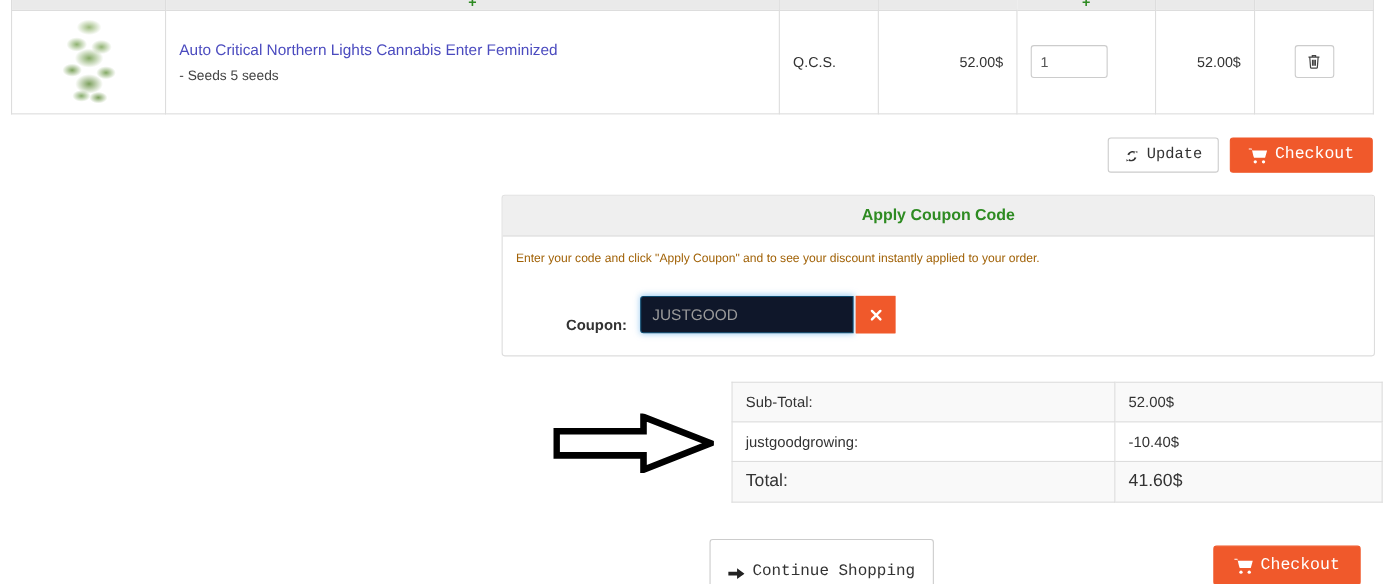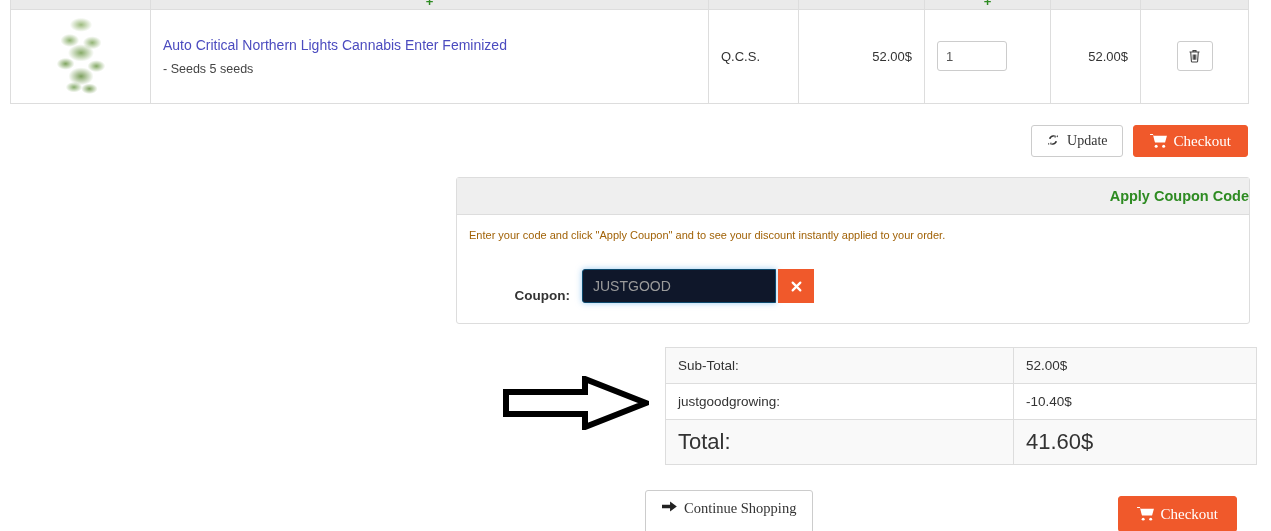--- a/index.html
+++ b/index.html
@@ -87,43 +87,43 @@
     display: inline-flex; align-items: center; justify-content: center;
     padding: 0;
   }
 
   
   .cart-actions {
     position: absolute; right: 23px; top: 125px;
     display: flex; gap: 10px; align-items: center;
   }
   .btn {
-    display: inline-flex; align-items: flex-start; justify-content: center; gap: 7px;
+    display: inline-flex; align-items: flex-end; justify-content: center; gap: 7px;
     font-size: 14px; border-radius: 3px; cursor: pointer;
-    font-family: Liberation Serif, serif;
+    font-family: Liberation Mono, monospace;
     white-space: nowrap;
   }
   .btn-default {
     background: #ffffff; border: 1px solid #cccccc; color: #333333;
     padding: 7px 14px; height: 32px;
   }
   .btn-primary {
     background: #f0592b; border: 1px solid #f0592b; color: #ffffff;
     padding: 7px 16px; height: 32px; font-size: 15px;
   }
   .ico { display: inline-block; line-height: 0; }
 
   
   .coupon-panel {
     position: absolute; left: 456px; top: 177px; width: 794px;
     border: 1px solid #dddddd; border-radius: 3px; background: #fff;
   }
   .coupon-head {
     background: #efefef; border-bottom: 1px solid #dddddd;
-    text-align: right; padding: 10px 0;
+    text-align: center; padding: 10px 0;
     font-size: 14.5px; font-weight: bold; color: #2e8b22;
   }
   .coupon-body { padding: 14px 10px 20px 10px; }
   .coupon-desc { font-size: 11px; color: #a16207; padding: 0 0 6px 2px; }
   .coupon-row {
     display: flex; align-items: flex-end; margin-top: 22px; padding-left: 20px;
   }
   .coupon-label {
     font-size: 13.5px; font-weight: bold; color: #333;
     width: 95px; text-align: right; padding-right: 12px;
@@ -155,21 +155,21 @@
     position: absolute; left: 665px; top: 347px; width: 592px;
     border-collapse: collapse; table-layout: fixed;
   }
   .totals td {
     border: 1px solid #dddddd; font-size: 13.5px; color: #333;
     padding: 10px 12px;
   }
   .totals .lbl { width: 348px; }
   .totals tr:nth-child(odd) td { background: #f9f9f9; }
   .totals tr:nth-child(even) td { background: #ffffff; }
-  .totals tr.grand td { font-size: 22px; padding: 9px 12px; }
+  .totals tr.grand td { font-size: 16px; padding: 9px 12px; }
 
   
   .bottom-actions {
     position: absolute; left: 645px; top: 490px; width: 592px;
     display: flex; align-items: center; justify-content: space-between;
   }
   .btn-continue { padding: 9px 16px; height: 48px; font-size: 14.5px; }
   .btn-checkout-bottom { padding: 9px 18px; height: 36px; font-size: 15px; }
 
   

